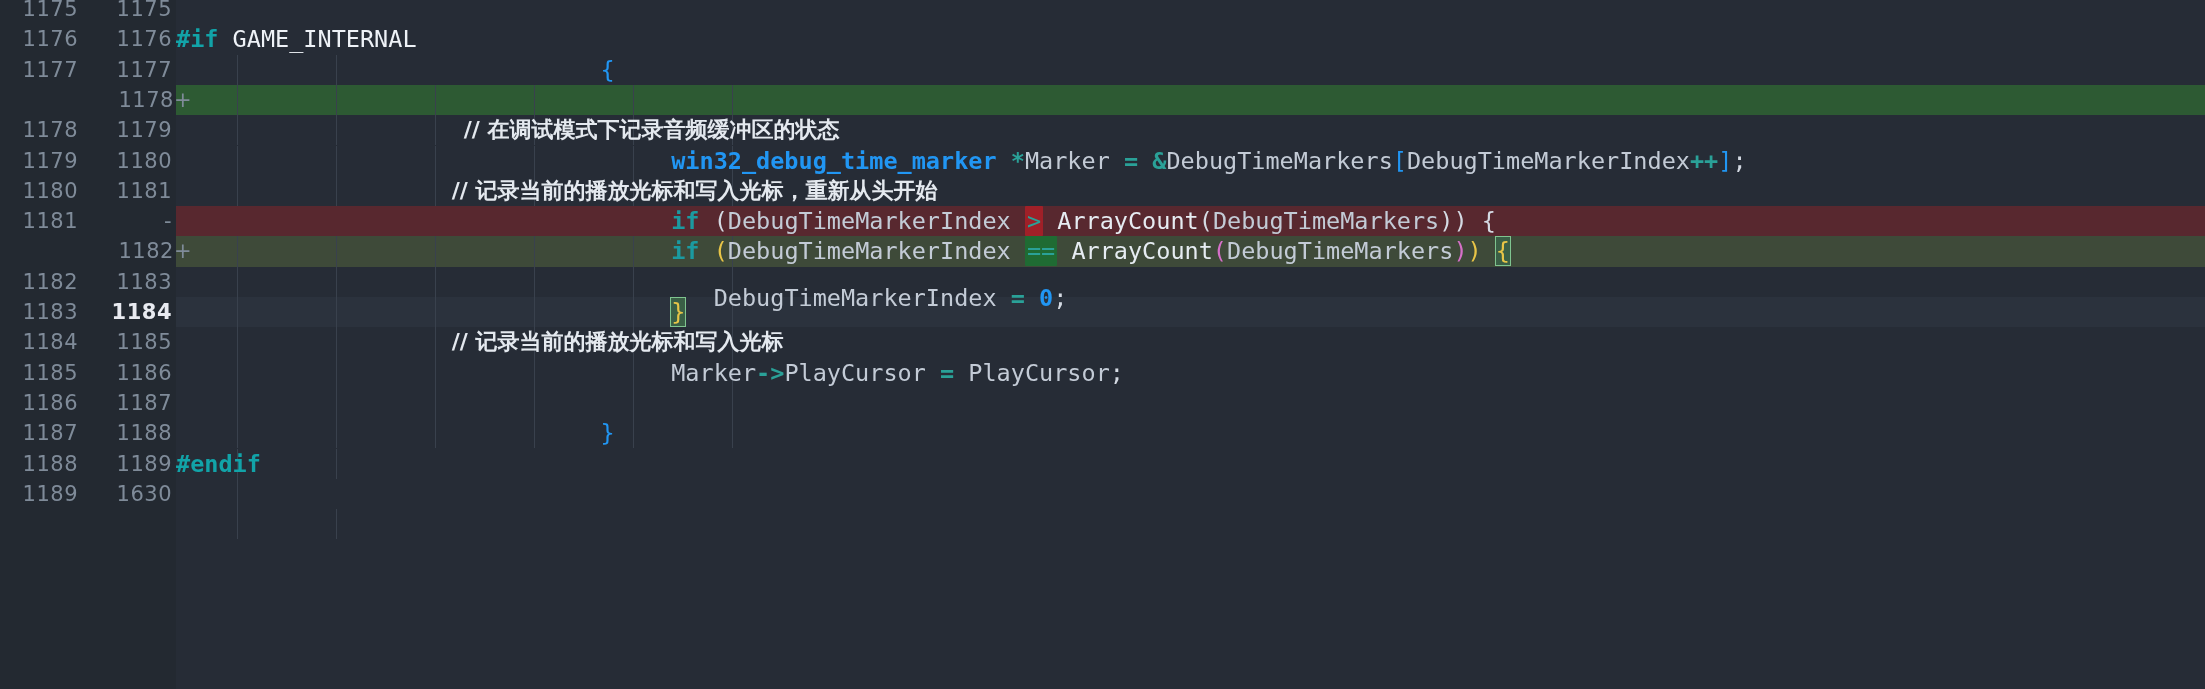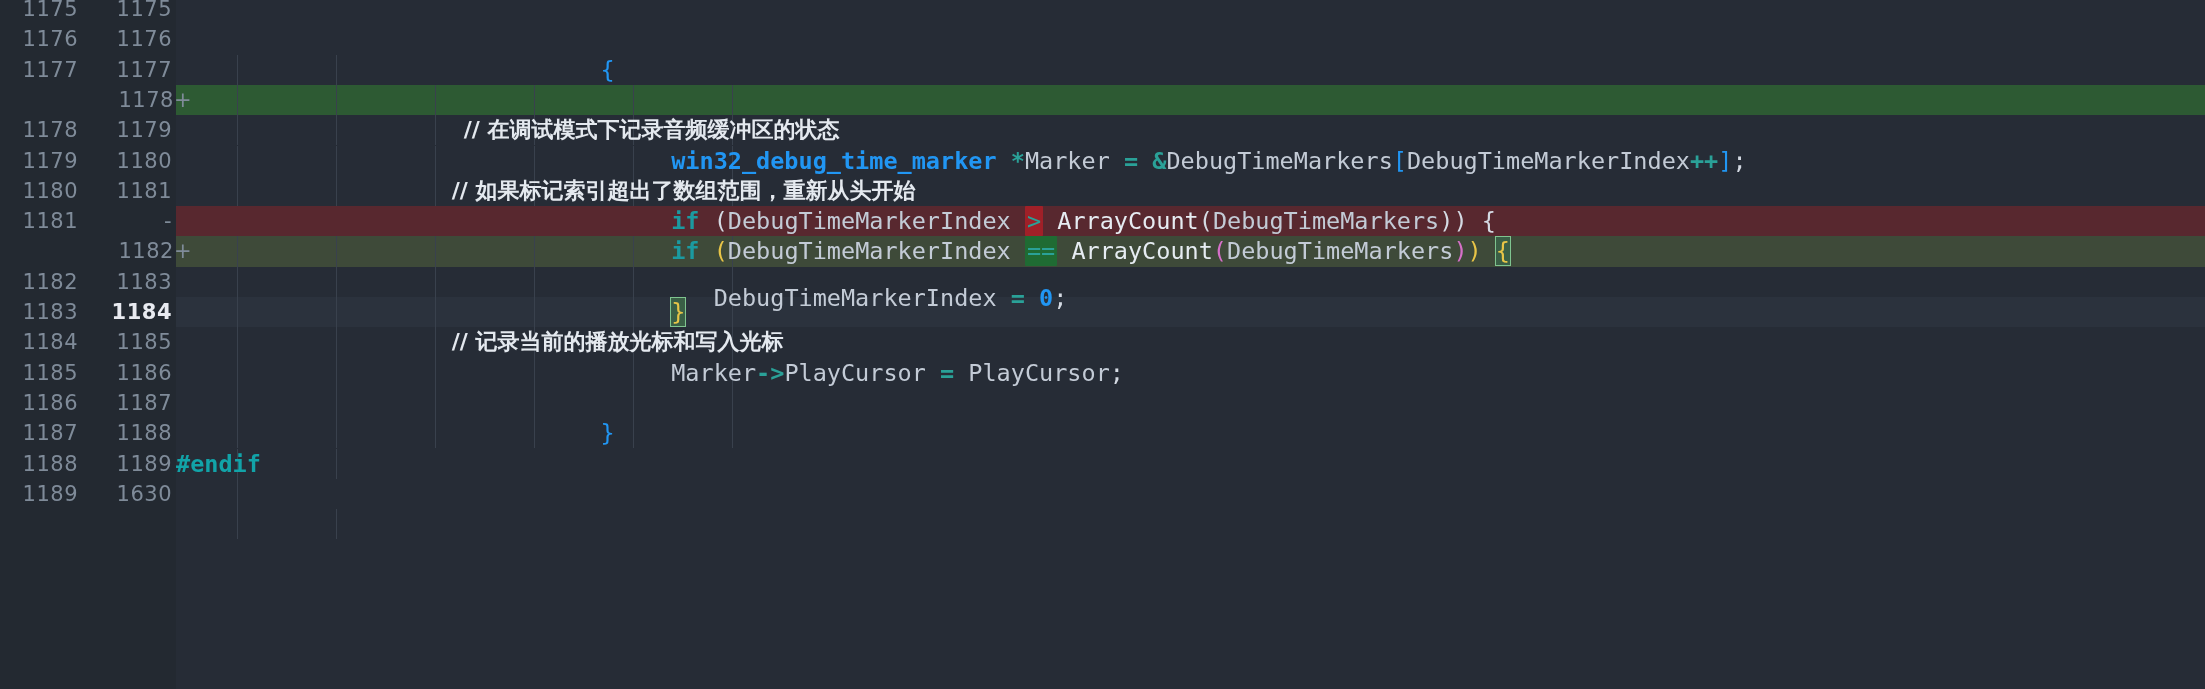--- a/index.html
+++ b/index.html
@@ -195,29 +195,30 @@
       <div class="g" style="left:556px; top:418.2px"></div>
 
     <div class="g" style="left:61px;  top:448.5px"></div>
       <div class="g" style="left:160px; top:448.5px"></div>
 
     <div class="g" style="left:61px;  top:478.8px"></div>
     <div class="g" style="left:61px;  top:509.1px"></div>
       <div class="g" style="left:160px; top:509.1px"></div>
   </div>
 
+  <div class="code" style="top:24.3px;left:176px"><span class="pp">#if</span> <span class="ppid">GAME_INTERNAL</span></div>
 
   <div class="code" style="top:54.6px;left:176px"><span class="p-b">                              {</span></div>
 
 
   <div class="code cmt" style="top:115.2px;left:188px">                                    // 在调试模式下记录音频缓冲区的状态</div>
 
   <div class="code" style="top:145.5px;left:176px"><span class="type">                                   </span><span class="type">win32_debug_time_marker</span> <span class="star">*</span><span class="id">Marker</span> <span class="op">=</span> <span class="amp">&amp;</span><span class="id">DebugTimeMarkers</span><span class="p-b">[</span><span class="id">DebugTimeMarkerIndex</span><span class="op">++</span><span class="p-b">]</span><span class="p-w">;</span></div>
 
-  <div class="code cmt" style="top:175.8px;left:176px">                                    // 如果标记索引超出了数组范围，重新从头开始</div>
+  <div class="code cmt" style="top:175.8px;left:176px">                                    // 记录当前的播放光标和写入光标，重新从头开始</div>
 
   <div class="code" style="top:206.1px;left:176px"><span class="kw">                                   </span><span class="kw">if</span> <span class="p-w">(</span><span class="id">DebugTimeMarkerIndex</span> <span class="chip-del">&gt;</span> <span class="fn">ArrayCount</span><span class="p-w">(</span><span class="id">DebugTimeMarkers</span><span class="p-w">))</span> <span class="p-w">{</span></div>
 
   <div class="code" style="top:236.4px;left:176px"><span class="kw">                                   </span><span class="kw">if</span> <span class="p-y">(</span><span class="id">DebugTimeMarkerIndex</span> <span class="chip-add">==</span> <span class="fn">ArrayCount</span><span class="p-m">(</span><span class="id">DebugTimeMarkers</span><span class="p-m">)</span><span class="p-y">)</span> <span class="bmatch">{</span></div>
 
   <div class="code" style="top:283px;left:176px"><span class="id">                                      </span><span class="id">DebugTimeMarkerIndex</span> <span class="op">=</span> <span class="num">0</span><span class="p-w">;</span></div>
 
   <div class="code" style="top:297px;left:176px"><span>                                   </span><span class="bmatch">}</span></div>
 
   <div class="code" style="top:357.6px;left:176px"><span class="id">                                   </span><span class="id">Marker</span><span class="op">-&gt;</span><span class="id">PlayCursor</span> <span class="op">=</span> <span class="id">PlayCursor</span><span class="p-w">;</span></div>

